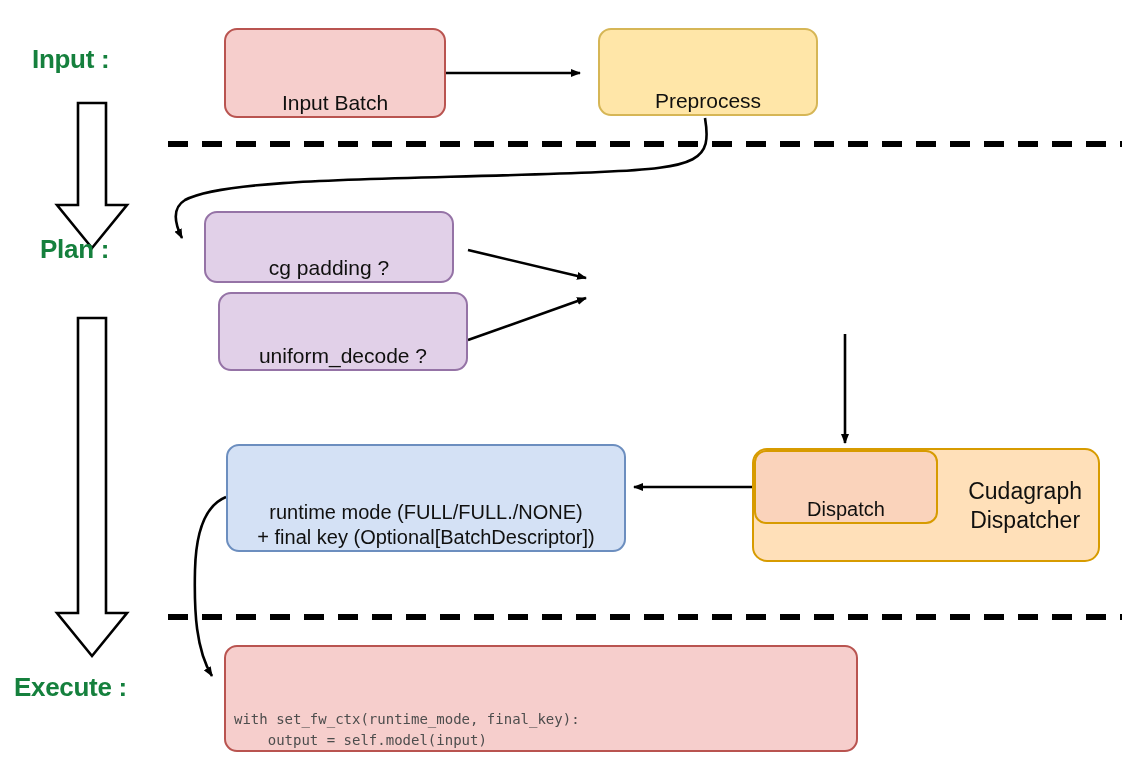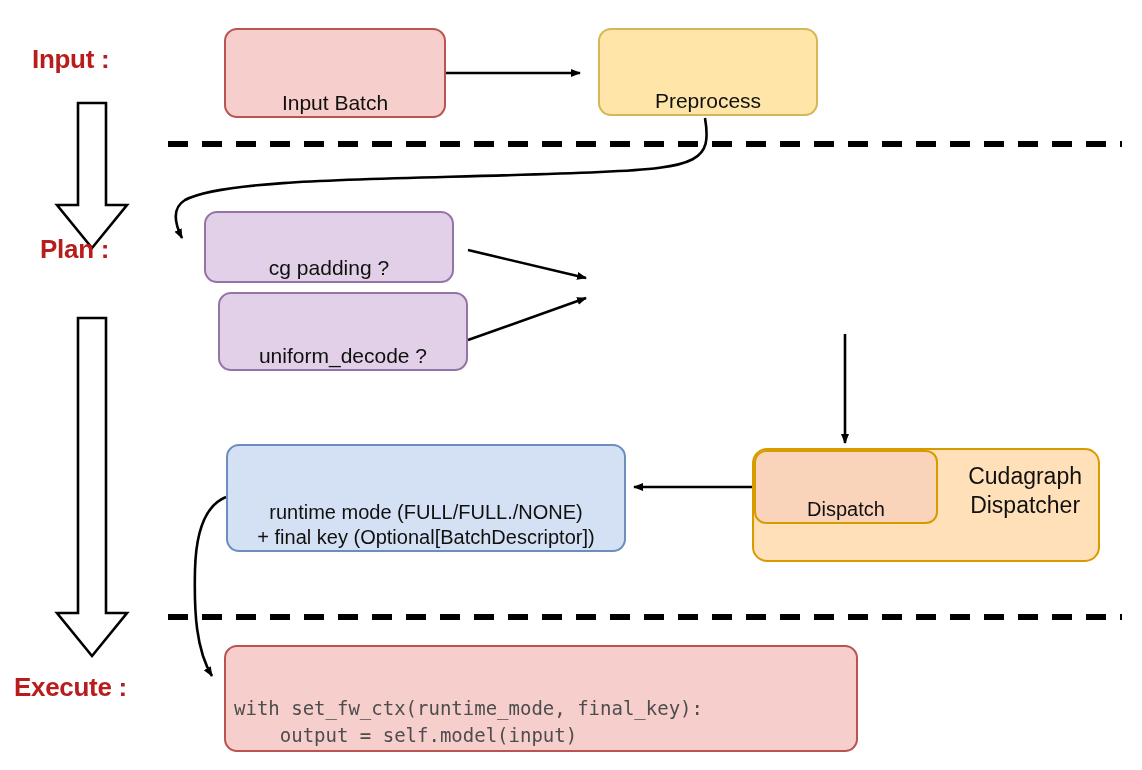--- a/index.html
+++ b/index.html
@@ -22,21 +22,21 @@
     left: 0; top: 0;
     width: 1142px;
     height: 770px;
     pointer-events: none;
   }
   .stage-label {
     position: absolute;
     font-family: "Liberation Sans", sans-serif;
     font-weight: bold;
     font-size: 26px;
-    color: #b91c1c;
+    color: #15803d;
     white-space: nowrap;
     letter-spacing: -0.3px;
   }
   .node {
     position: absolute;
     box-sizing: border-box;
     border-radius: 13px;
     border: 2px solid #000;
     display: flex;
     align-items: flex-end;
@@ -69,41 +69,41 @@
   .n-init-key {
     left: 596px; top: 225px; width: 516px; height: 109px;
     background: #d5e8d4; border-color: #82b366;
     font-size: 21px;
   }
   .n-cudagraph-dispatcher {
     left: 752px; top: 448px; width: 348px; height: 114px;
     background: #ffe0b9; border-color: #d79b00;
     align-items: flex-start;
     justify-content: flex-end;
-    padding: 12px 16px 0 0;
+    padding: 27px 16px 0 0;
     font-size: 23px;
     border-radius: 15px;
   }
   .n-dispatch {
     left: 754px; top: 450px; width: 184px; height: 74px;
     background: #fad3bb; border-color: #d79b00;
     font-size: 20px;
     border-radius: 12px;
     z-index: 2;
   }
   .n-runtime-mode {
     left: 226px; top: 444px; width: 400px; height: 108px;
     background: #d4e1f5; border-color: #6c8ebf;
     font-size: 20px;
   }
   .n-code {
     left: 224px; top: 645px; width: 634px; height: 107px;
     background: #f6cecc; border-color: #b95450;
     font-family: "DejaVu Sans Mono", monospace;
-    font-size: 19px;
+    font-size: 14px;
     color: #4d4d4d;
     justify-content: flex-start;
     text-align: left;
     padding-left: 8px;
     line-height: 1.45;
   }
   .n-code .txt { white-space: pre; }
 </style>
 </head>
 <body>

